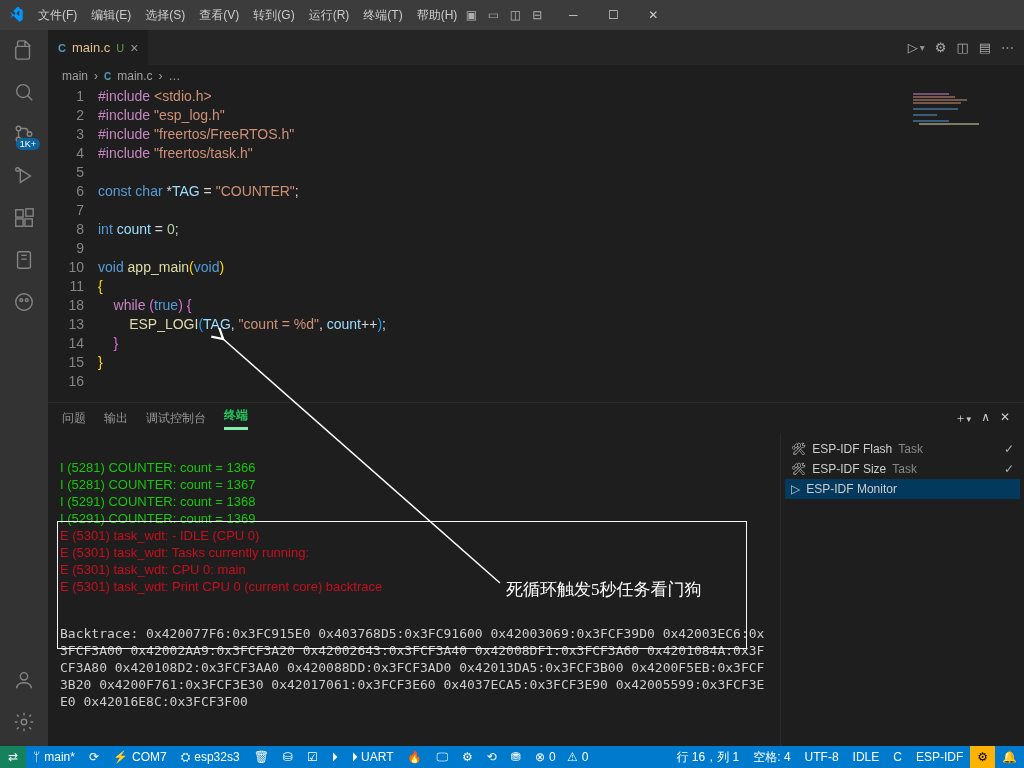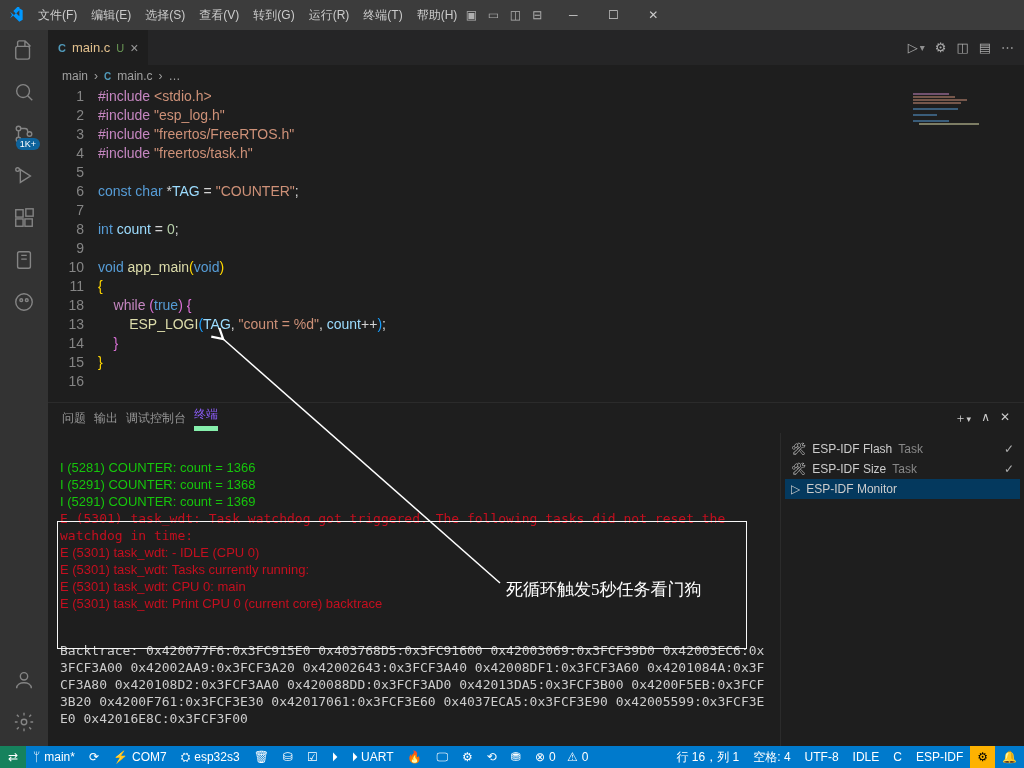--- a/index.html
+++ b/index.html
@@ -29,22 +29,22 @@
 .tabs .right span { opacity:.8; cursor:pointer;}
 .breadcrumb { height:22px; display:flex; align-items:center; padding:0 14px; font-size:12px; color:#a0a0a0; gap:6px; background:#1e1e1e;}
 .breadcrumb .c-icon { color:#519aba; font-weight:bold; font-size:10px;}
 .code-area { flex:1; display:flex; font-family:Consolas,monospace; font-size:14px; line-height:19px; position:relative; overflow:hidden;}
 .gutter { width:50px; text-align:right; color:#858585; padding-right:14px; padding-top:0; user-select:none;}
 .code { flex:1; padding-right:12px;}
 .kw{color:#c586c0;} .str{color:#ce9178;} .type{color:#569cd6;} .fn{color:#dcdcaa;} .var{color:#9cdcfe;} .num{color:#b5cea8;} .pn{color:#d4d4d4;} .br1{color:#ffd700;} .br2{color:#da70d6;} .br3{color:#179fff;} .mac{color:#569cd6;}
 .minimap { position:absolute; top:0; right:0; width:120px; height:100%; background:#1e1e1e; border-left:1px solid #1e1e1e; opacity:.5;}
 .minimap .mm-line{height:2px; margin:1px 8px;}
 .panel { height:344px; border-top:1px solid #2b2b2b; display:flex; flex-direction:column; background:#1e1e1e;}
-.panel-tabs { height:30px; display:flex; align-items:center; padding:0 14px; gap:8px; font-size:12px; color:#969696;}
-.panel-tabs .ptab.active{ color:#8b5cf6; border-bottom:5px solid #86efac; padding-bottom:3px;}
+.panel-tabs { height:30px; display:flex; align-items:center; padding:0 14px; gap:18px; font-size:12px; color:#969696;}
+.panel-tabs .ptab.active{ color:#22c55e; border-bottom:3px solid #86efac; padding-bottom:3px;font-weight:bold;}
 .panel-tabs .right { margin-left:auto; display:flex; gap:10px; color:#cccccc;}
 .panel-body { flex:1; display:flex; min-height:0;}
 .terminal { flex:1; padding:8px 12px 4px 12px; font-family:Consolas,monospace; font-size:13px; line-height:17px; overflow:hidden; color:#cccccc; position:relative;}
 .term-green{color:#16c60c;} .term-red{color:#c50f1f; }
 .term-side { width:244px; border-left:1px solid #2b2b2b; padding:6px 4px; font-size:12px;}
 .term-side .task { display:flex; align-items:center; gap:6px; padding:3px 6px; color:#cccccc;}
 .term-side .task.sel{ background:#04395e;}
 .term-side .chk { margin-left:auto; color:#cccccc; opacity:.8;}
 .statusbar { height:22px; background:#007acc; color:#fff; display:flex; align-items:center; font-size:12px;}
 .statusbar .sb { padding:0 7px; display:flex; align-items:center; gap:4px; height:100%;}
@@ -237,23 +237,23 @@
         <div class="right">
           <span>＋<span style="font-size:9px;">▾</span></span>
           <span>∧</span>
           <span>✕</span>
         </div>
       </div>
       <div class="panel-body">
         <div class="terminal">
           <div style="height:18px;"></div>
           <div class="term-green">I (5281) COUNTER: count = 1366</div>
+          <div class="term-green">I (5281) COUNTER: count = 1367</div>
           <div class="term-green">I (5291) COUNTER: count = 1368</div>
           <div class="term-green">I (5291) COUNTER: count = 1369</div>
-          <pre class="term-red" style="white-space:pre-wrap;">E (5301) task_wdt: Task watchdog got triggered. The following tasks did not reset the watchdog in time:</pre>
           <div class="term-red">E (5301) task_wdt:  - IDLE (CPU 0)</div>
           <div class="term-red">E (5301) task_wdt: Tasks currently running:</div>
           <div class="term-red">E (5301) task_wdt: CPU 0: main</div>
           <div class="term-red">E (5301) task_wdt: Print CPU 0 (current core) backtrace</div>
           <div style="height:30px;"></div>
           <pre style="white-space:pre-wrap;word-break:break-all;">Backtrace: 0x420077F6:0x3FC915E0 0x403768D5:0x3FC91600 0x42003069:0x3FCF39D0 0x42003EC6:0x3FCF3A00 0x42002AA9:0x3FCF3A20 0x42002643:0x3FCF3A40 0x42008DF1:0x3FCF3A60 0x4201084A:0x3FCF3A80 0x420108D2:0x3FCF3AA0 0x420088DD:0x3FCF3AD0 0x42013DA5:0x3FCF3B00 0x4200F5EB:0x3FCF3B20 0x4200F761:0x3FCF3E30 0x42017061:0x3FCF3E60 0x4037ECA5:0x3FCF3E90 0x42005599:0x3FCF3EE0 0x42016E8C:0x3FCF3F00</pre>
         </div>
         <div class="term-side">
           <div class="task">
             <span>🛠</span>

